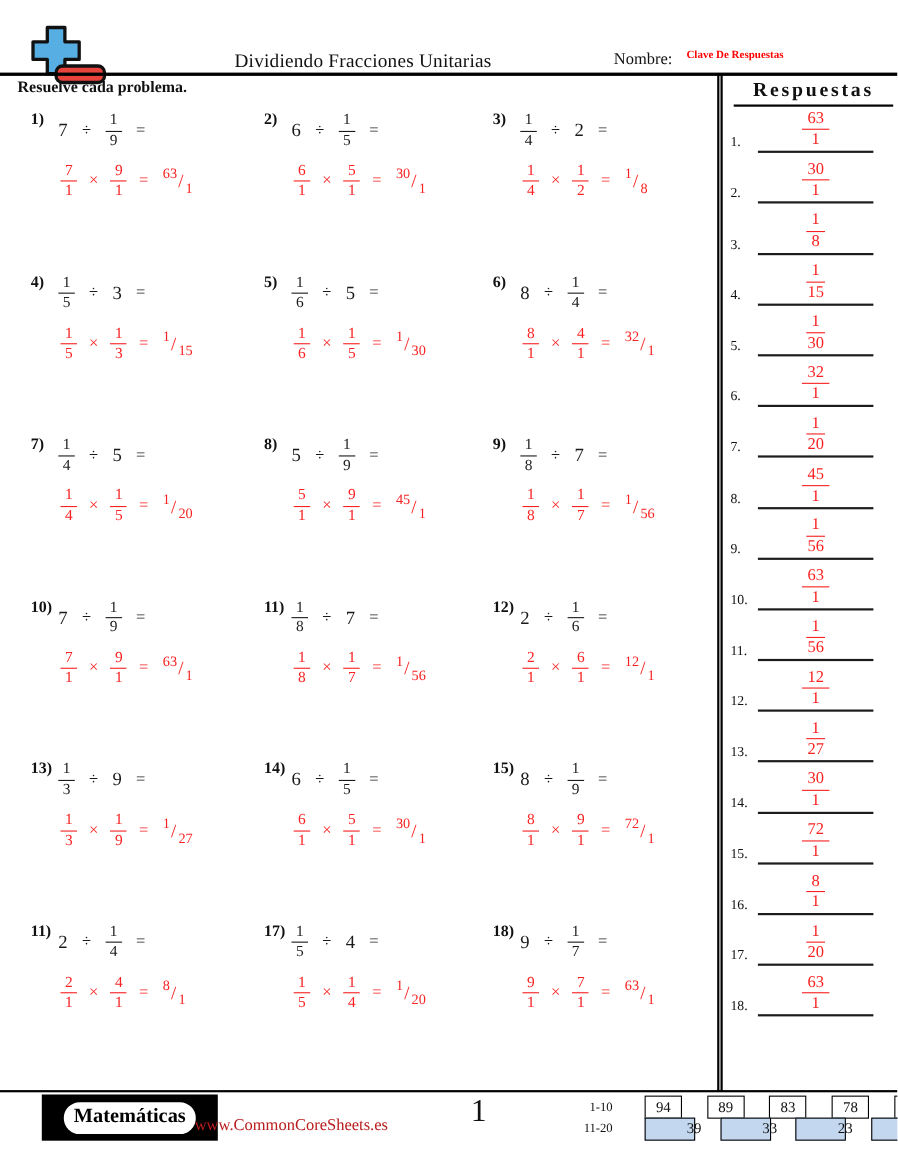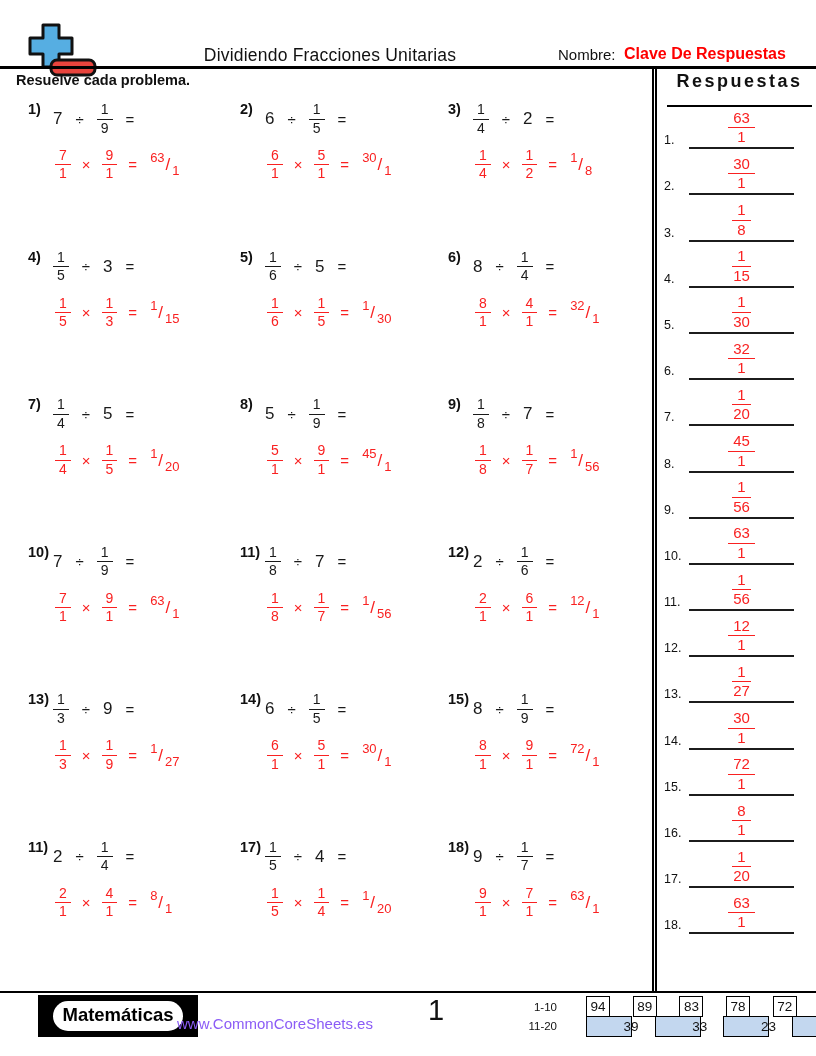--- a/index.html
+++ b/index.html
@@ -1,27 +1,27 @@
 <!DOCTYPE html>
 <html><head>
 <meta charset="utf-8">
 <style>
   html,body { margin:0; padding:0; background:#fff; }
   .page {
     position:relative; width:816px; height:1056px; margin:0 auto;
     background:#fff; overflow:hidden; color:#111;
-    font-family:Liberation Sans, sans-serif;
+    font-family:Liberation Serif, serif;
     --accent-red:#f92121; --name-red:#fe0000; --cell-blue:#c3d7ef;
     --icon-blue:#56aee2; --icon-red:#e8443d;
   }
   
   .logo-icon { position:absolute; left:20px; top:22px; }
   .title { position:absolute; top:45px; left:170px; width:320px; text-align:center; font-size:17.5px; letter-spacing:.2px; }
   .nombre-label { position:absolute; top:46px; left:558px; font-size:15px;text-align:right; }
-  .nombre-value { position:absolute; top:45px; left:624px; font-size:16px; font-weight:bold; color:var(--name-red); }
+  .nombre-value { position:absolute; top:45px; left:624px; font-size:10px; font-weight:bold; color:var(--name-red); }
   .header-rule { position:absolute; top:66px; left:0; width:816px; height:2.5px; background:#000; }
   .instruction { position:absolute; top:72px; left:16px; font-size:14.5px; font-weight:bold;text-align:center; }
   
   .problems-grid { position:absolute; left:28px; top:97px; width:624px;
     display:grid; grid-template-columns:212px 208px 196px; grid-auto-rows:147.6px; }
   .problem { position:relative; padding-left:25px; box-sizing:border-box; }
   .prob-num { position:absolute; left:0; top:4px; font-weight:bold; font-size:14.5px; }
   .expr { display:flex; align-items:center; gap:13px; height:44px; font-size:15px; color:#1a1a1a; }
   .sol  { display:flex; align-items:center; gap:11px; margin-top:7px; margin-left:2px; color:var(--accent-red); font-size:14px; }
   .frac { display:inline-block; text-align:center; line-height:1.1; font-size:14px; }
@@ -30,39 +30,39 @@
   .whole { font-size:17px; }
   .op { font-size:15px; }
   .result { display:inline-flex; align-items:center; line-height:1; margin-left:2px; }
   .res-n { font-size:13px; position:relative; top:-7px; }
   .res-slash { font-size:17px; margin:0 2px 0 1px; }
   .res-d { font-size:13px; position:relative; top:6px; }
   
   .answers { position:absolute; left:652px; top:68px; width:164px; height:924px;
     border-left:5px double #000; box-sizing:border-box; }
   .answers-title { margin:3px 4px 0 10px; text-align:center; font-weight:bold; font-size:18px;
-    letter-spacing:2.5px; border-bottom:2.5px solid #000; padding-bottom:13px; }
+    letter-spacing:2.5px; border-bottom:2.5px solid #000; padding-bottom:3px; }
   .ans-item { position:relative; height:46.2px; }
   .ans-line { position:absolute; left:32px; right:22px; bottom:4px; height:2px; background:#1c1c1c; }
   .ans-num  { position:absolute; left:7px; bottom:6px; font-size:12.5px; color:#111; }
   .ans-frac-wrap { position:absolute; left:32px; right:22px; bottom:7px; text-align:center; }
   .ans-frac { color:var(--accent-red); font-size:15px; }
   .ans-frac .fn { padding:0 5px 1px; }
   
   .footer-rule { position:absolute; top:991px; left:0; width:816px; height:2px; background:#000; }
   .logo-block { position:absolute; left:38px; top:995px; width:160px; height:42px; background:#000;
     display:flex; align-items:center; justify-content:center; }
   .logo-pill { background:#fff; border-radius:999px; padding:3px 9px 5px; font-weight:bold; font-size:18.5px; color:#000; }
-  .site { position:absolute; left:177px; top:1015px; font-size:15px; color:#8b5cf6; }
+  .site { position:absolute; left:177px; top:1015px; font-size:15px; color:#b91c1c; }
   .page-num { position:absolute; left:428px; top:994px; font-size:29px; color:#111; }
   .score-table { position:absolute; left:518px; top:996px; }
   .score-row { display:flex; align-items:stretch; height:21px;gap:24px; }
   .score-row + .score-row { margin-top:-1.3px; }
   .score-label { width:44px; text-align:right; padding-right:5px; font-size:11.5px; align-self:center; box-sizing:border-box; }
-  .score-cell { width:24px; box-sizing:border-box; border:1.3px solid #000; margin-left:-1.3px;
+  .score-cell { width:34px; box-sizing:border-box; border:1.3px solid #000; margin-left:-1.3px;
     display:flex; align-items:center; justify-content:center; font-size:13.5px; background:#fff; }
   .score-label + .score-cell { margin-left:0; }
   .score-cell.hl { background:var(--cell-blue);padding-left:44px; }
 </style>
 </head>
 <body>
 
 <div class="page" style="--accent-red: #f92121; --name-red: #fe0000; --cell-blue: #c3d7ef; --icon-blue: #56aee2; --icon-red: #e8443d;">
 
   <svg class="logo-icon" width="80" height="56" viewBox="0 0 80 56">

